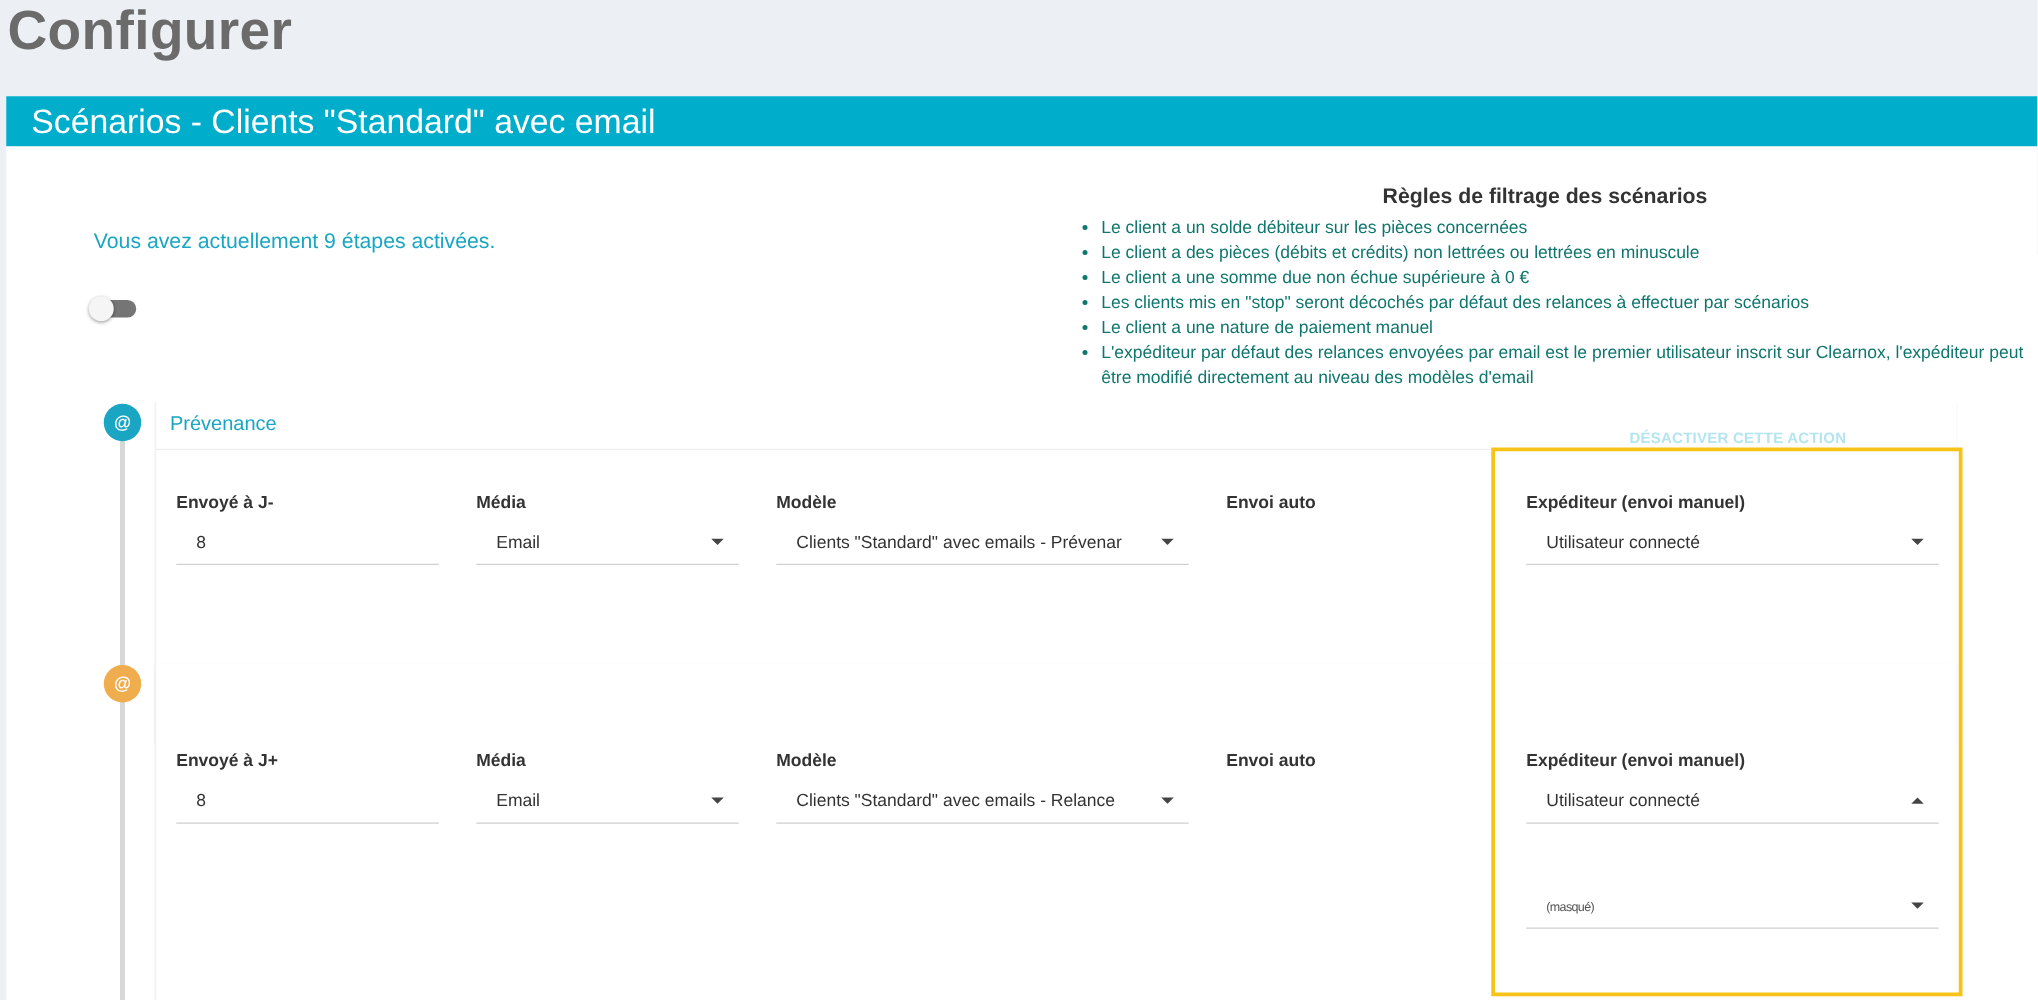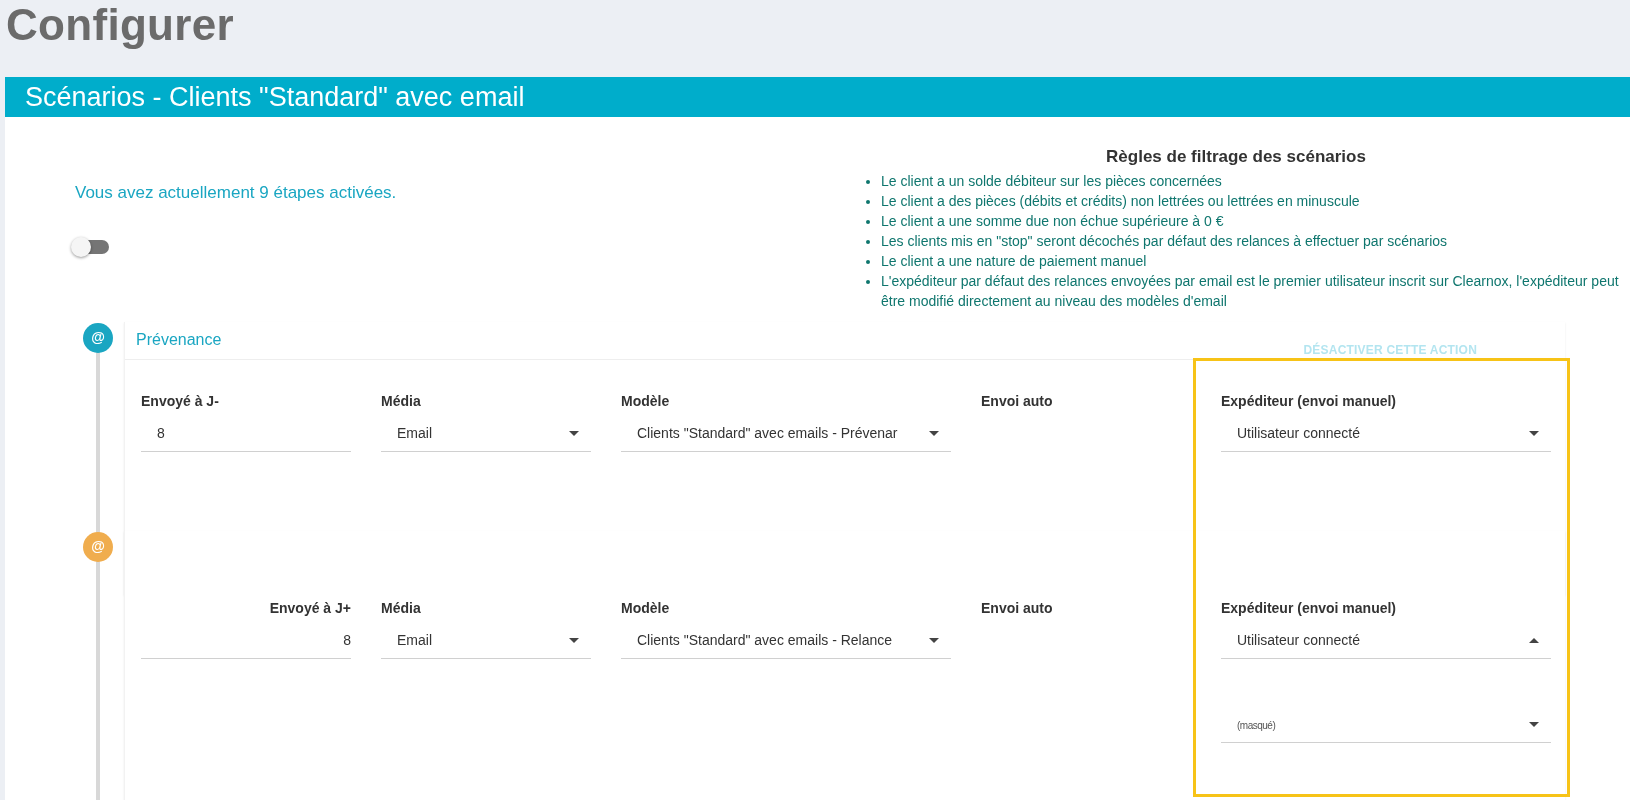--- a/index.html
+++ b/index.html
@@ -151,21 +151,21 @@
         <span class="arrow"></span>
       </div>
     </div>
 
     <div class="desc" style="top:243px;">Envoi d'un e-mail de prévenance 8 jours avant la date d'échéance.</div>
   </div>
 
   <div class="step-icon" style="top:455px;background:#f0ad4e;">@</div>
   <div class="step" style="top:454px;height:280px;">
 
-    <div class="field" style="left:16px;top:69px;width:210px;text-align:right;">
+    <div class="field" style="left:16px;top:69px;width:210px;">
       <div class="label">Envoyé à J+</div>
       <div class="control">8</div>
     </div>
     <div class="field" style="left:256px;top:69px;width:210px;">
       <div class="label">Média</div>
       <div class="control">
         <span>Email</span>
         <span class="arrow"></span>
       </div>
     </div>

